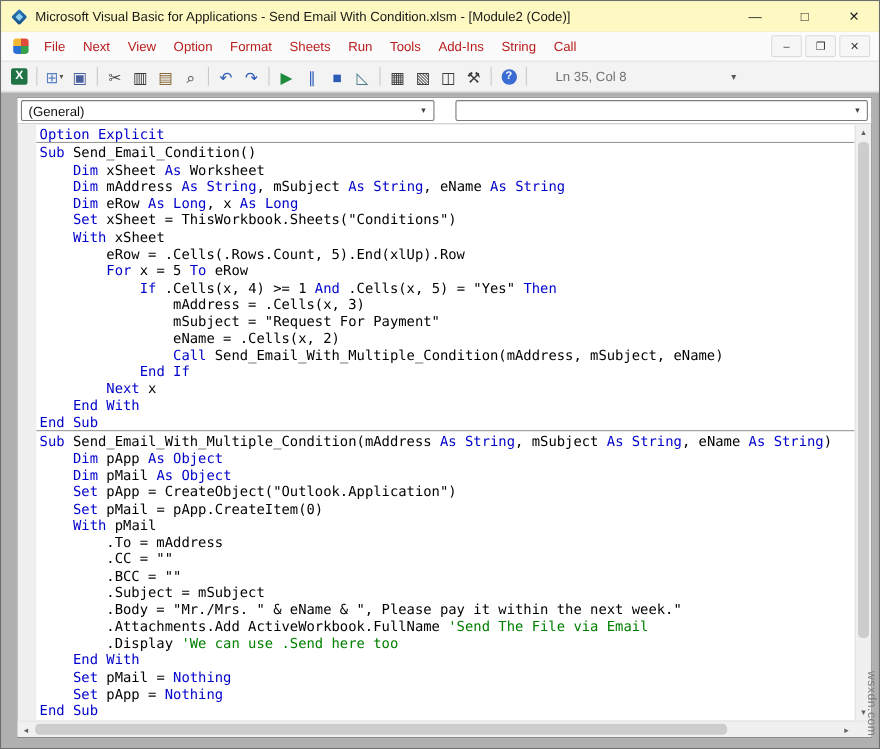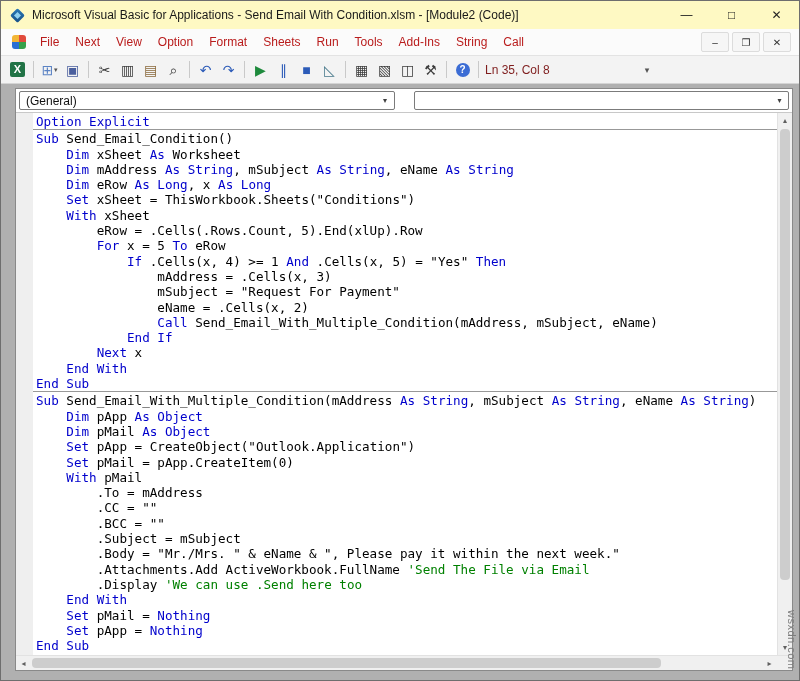--- a/index.html
+++ b/index.html
@@ -25,21 +25,21 @@
     border:1px solid #dcdcdc;background:#f6f6f6;margin-left:3px;border-radius:2px}
 
   .toolbar{height:28px;background:#f3f3f3;border-bottom:1px solid #d4d4d4;display:flex;align-items:center;padding-left:5px;position:relative}
   .tb-icons{display:flex;align-items:center}
   .tb-btn{height:23px;min-width:23px;display:flex;align-items:center;justify-content:center;border-radius:3px;padding:0 2px;cursor:default}
   .tb-glyph{font-size:14px;line-height:1}
   .tb-glyph.boxed{width:15px;height:15px;font-size:11px;font-weight:bold;display:flex;align-items:center;justify-content:center;border-radius:2px}
   .tb-glyph.round{width:14px;height:14px;font-size:10px;font-weight:bold;display:flex;align-items:center;justify-content:center;border-radius:50%}
   .tb-caret{font-size:7px;color:#555;margin-left:1px}
   .tb-sep{width:1px;height:17px;background:#c9c9c9;margin:0 4px}
-  .pos-label{font-size:12px;color:#7f1d1d;margin-left:2px;white-space:nowrap}
+  .pos-label{font-size:12px;color:#737373;margin-left:22px;white-space:nowrap}
   .tb-overflow{margin-left:95px;font-size:9px;color:#555;display:flex;align-items:center;cursor:default}
 
   .mdi{position:absolute;left:1px;right:1px;top:84px;bottom:1px;background:#b0b0b0}
   .codewin{position:absolute;left:13px;top:3px;right:5px;bottom:8px;background:#fff;border:1px solid #898989;display:flex;flex-direction:column}
   .combo-row{height:24px;flex:none;display:flex;gap:19px;padding:2px 3px;background:#ffffff;border-bottom:1px solid #c8c8c8}
   .combo{flex:1;border:1px solid #7b7b7b;border-radius:2px;background:#fff;display:flex;align-items:center;font-size:12px;color:#111;padding-left:6px;overflow:hidden;cursor:default}
   .combo-arrow{margin-left:auto;width:17px;align-self:stretch;display:flex;align-items:center;justify-content:center;font-size:8px;color:#404040}
 
   .code-body{flex:1;display:flex;overflow:hidden}
   .margin-bar{width:17px;flex:none;background:#efefef}

